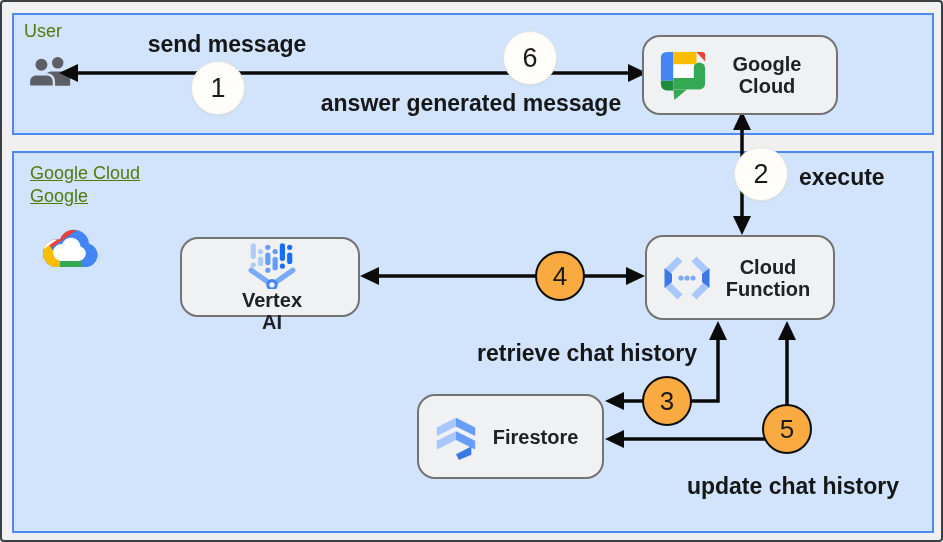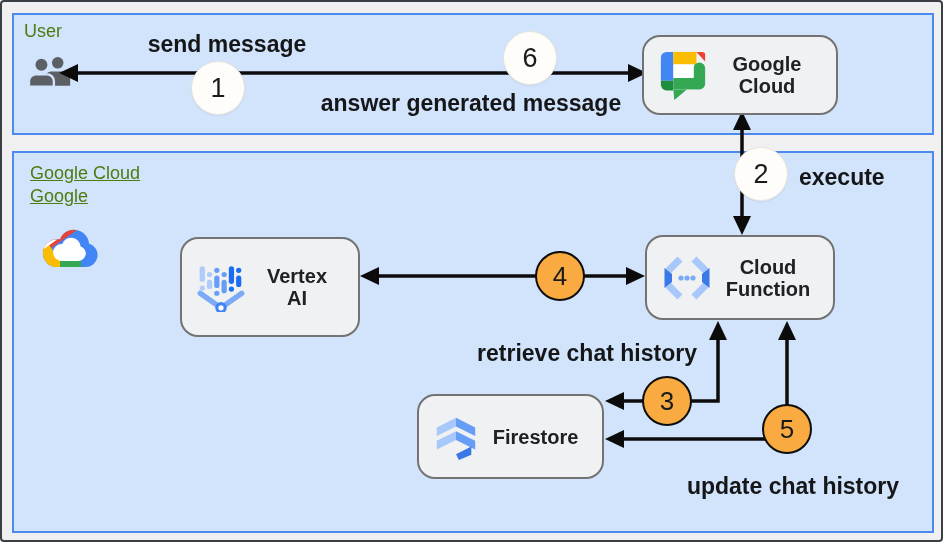--- a/index.html
+++ b/index.html
@@ -119,21 +119,21 @@
         <polygon points="16,42 30,42 17,53" fill="#34a853"></polygon>
         <rect x="16" y="16" width="21" height="14" fill="#ffffff"></rect>
       </svg>
     </span>
     <span class="node-label">
       <span>Google</span><br>
       <span>Cloud</span>
     </span>
   </div>
 
-  <div class="node" style="left:178px;top:235px;width:180px;height:100px;">
+  <div class="node" style="left:178px;top:235px;width:180px;height:80px;flex-direction:column;">
     <span class="icon">
       <svg viewBox="0 0 48 48" width="50" height="50">
         <g fill="#aecbfa">
           <rect x="3.5" y="4" width="5" height="15" rx="2.5"></rect>
           <circle cx="6" cy="25" r="2.5"></circle>
           <circle cx="13" cy="12" r="2.5"></circle>
           <rect x="10.5" y="17" width="5" height="9" rx="2.5"></rect>
         </g>
         <g fill="#669df6">
           <circle cx="20" cy="8" r="2.5"></circle>

